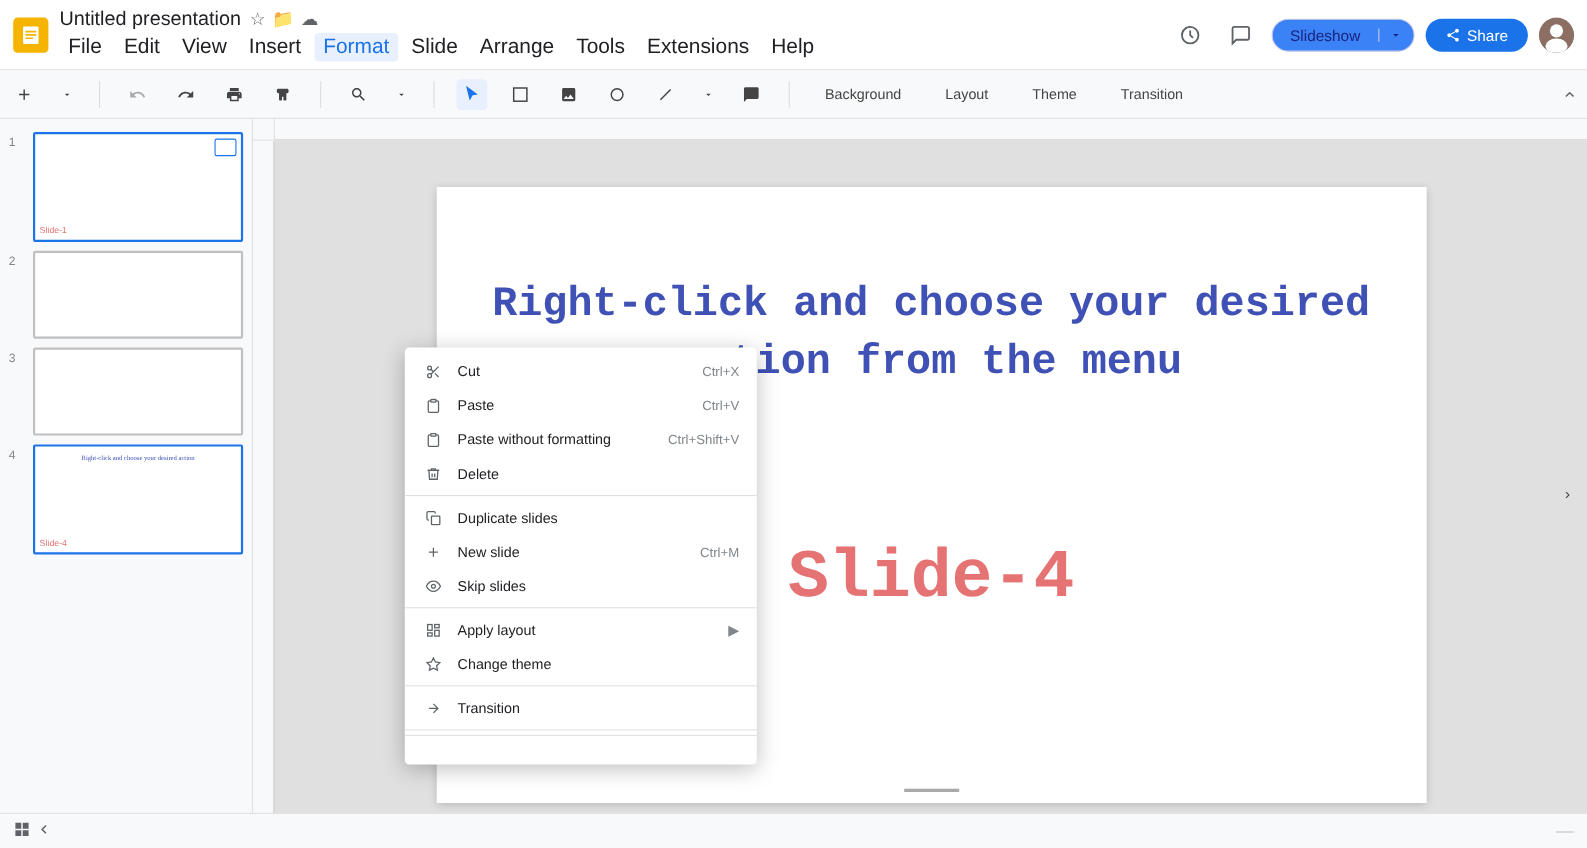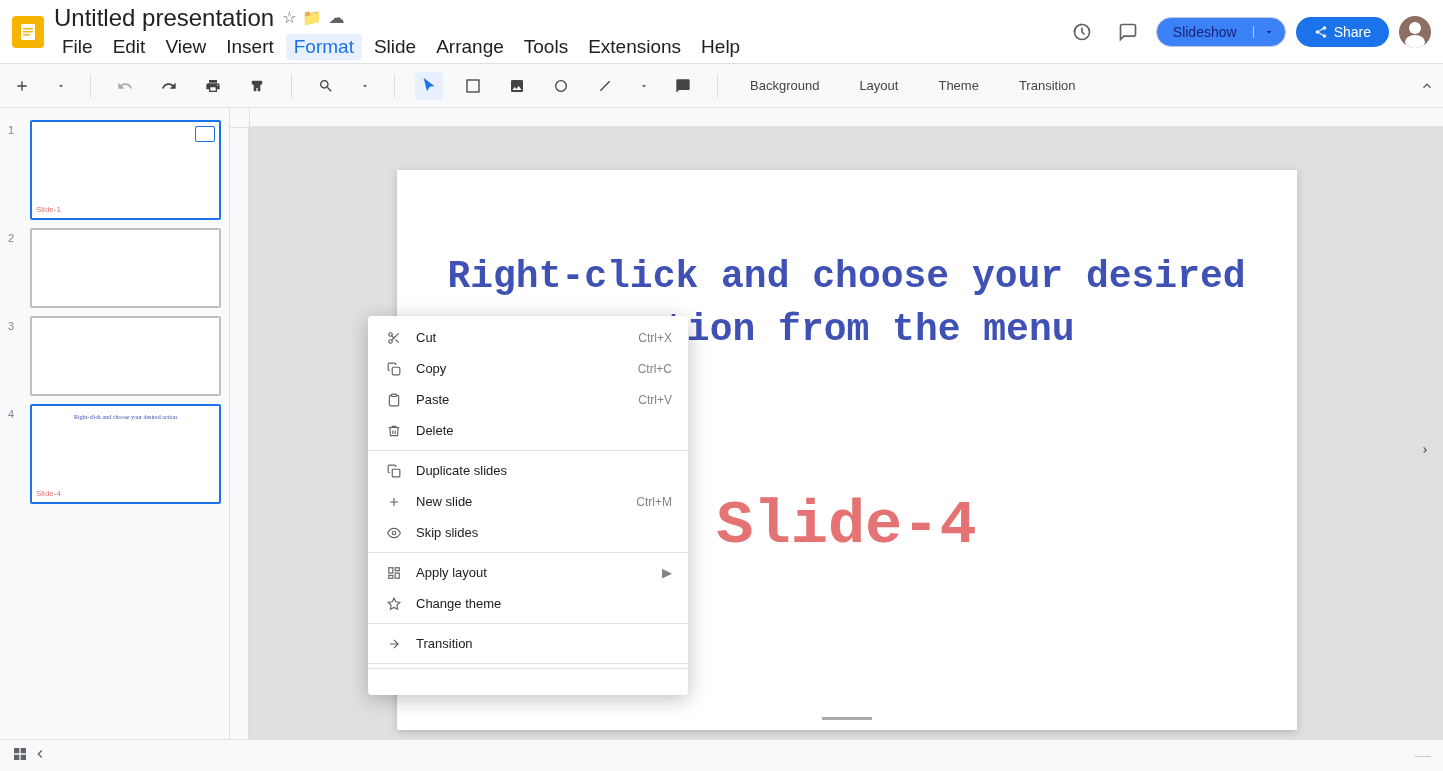--- a/index.html
+++ b/index.html
@@ -12,21 +12,21 @@
       border-bottom: 1px solid #e0e0e0;
       position: relative; z-index: 10;
     }
     .app-icon {
       width: 32px; height: 32px; background: #f4b400;
       border-radius: 4px; display: flex; align-items: center; justify-content: center;
       margin-right: 10px; flex-shrink: 0;
     }
     .title-section { display: flex; flex-direction: column; flex: 1; }
     .title-row { display: flex; align-items: center; gap: 8px; }
-    .doc-title { font-size: 24px; color: #202124; font-weight: 400; }
+    .doc-title { font-size: 18px; color: #202124; font-weight: 400; }
     .title-icons { display: flex; gap: 6px; color: #5f6368; }
     .menu-bar { display: flex; gap: 4px; margin-top: 2px; }
     .menu-item { font-size: 19px; color: #202124; padding: 2px 8px; border-radius: 4px; cursor: pointer; }
     .menu-item.active { background: #e8f0fe; color: #1a73e8; }
     .title-right { display: flex; align-items: center; gap: 10px; margin-left: auto; }
     .icon-btn { width: 36px; height: 36px; border-radius: 50%; display: flex; align-items: center; justify-content: center; cursor: pointer; color: #5f6368; font-size: 18px; }
     .slideshow-btn-group { display: flex; align-items: center; border: 1.5px solid #c5cae9; border-radius: 20px; overflow: hidden; background: #3b82f6; }
     .slideshow-btn { padding: 6px 16px; font-size: 14px; color: #1a237e; font-weight: 500; cursor: pointer; background: transparent; border: none; }
     .slideshow-dropdown { width: 32px; display: flex; align-items: center; justify-content: center; border-left: 1.5px solid #c5cae9; cursor: pointer; color: #1a237e; }
     .share-btn { display: flex; align-items: center; gap: 6px; background: #1a73e8; color: #fff; padding: 7px 18px; border-radius: 20px; font-size: 14px; font-weight: 500; cursor: pointer; }
@@ -378,42 +378,42 @@
                   <circle cx="6" cy="18" r="3"></circle>
                   <line x1="20" y1="4" x2="8.12" y2="15.88"></line>
                   <line x1="14.47" y1="14.48" x2="20" y2="20"></line>
                   <line x1="8.12" y1="8.12" x2="12" y2="12"></line>
                 </svg>
             </span>
             <span class="cm-item-label">Cut</span>
             <span class="cm-item-shortcut">Ctrl+X</span>
           </div>
 
-          <div class="cm-item">
-            <span class="cm-item-icon">
-              <svg width="14" height="14" viewBox="0 0 24 24" fill="none" stroke="#5f6368" stroke-width="2">
-                  <rect x="9" y="9" width="13" height="13" rx="2"></rect>
-                  <path d="M5 15H4a2 2 0 0 1-2-2V4a2 2 0 0 1 2-2h9a2 2 0 0 1 2 2v1"></path>
-                </svg>
-            </span>
-            <span class="cm-item-label">Copy</span>
-            <span class="cm-item-shortcut">Ctrl+C</span>
-          </div>
 
           <div class="cm-item">
             <span class="cm-item-icon">
               <svg width="14" height="14" viewBox="0 0 24 24" fill="none" stroke="#5f6368" stroke-width="2">
                   <path d="M16 4h2a2 2 0 0 1 2 2v14a2 2 0 0 1-2 2H6a2 2 0 0 1-2-2V6a2 2 0 0 1 2-2h2"></path>
                   <rect x="8" y="2" width="8" height="4" rx="1"></rect>
                 </svg>
             </span>
             <span class="cm-item-label">Paste</span>
             <span class="cm-item-shortcut">Ctrl+V</span>
           </div>
 
+          <div class="cm-item">
+            <span class="cm-item-icon">
+              <svg width="14" height="14" viewBox="0 0 24 24" fill="none" stroke="#5f6368" stroke-width="2">
+                  <path d="M16 4h2a2 2 0 0 1 2 2v14a2 2 0 0 1-2 2H6a2 2 0 0 1-2-2V6a2 2 0 0 1 2-2h2"></path>
+                  <rect x="8" y="2" width="8" height="4" rx="1"></rect>
+                </svg>
+            </span>
+            <span class="cm-item-label">Paste without formatting</span>
+            <span class="cm-item-shortcut">Ctrl+Shift+V</span>
+          </div>
 
           <div class="cm-item">
             <span class="cm-item-icon">
               <svg width="14" height="14" viewBox="0 0 24 24" fill="none" stroke="#5f6368" stroke-width="2">
                   <polyline points="3 6 5 6 21 6"></polyline>
                   <path d="M19 6l-1 14H6L5 6"></path>
                   <path d="M10 11v6"></path>
                   <path d="M14 11v6"></path>
                   <path d="M9 6V4h6v2"></path>
                 </svg>

